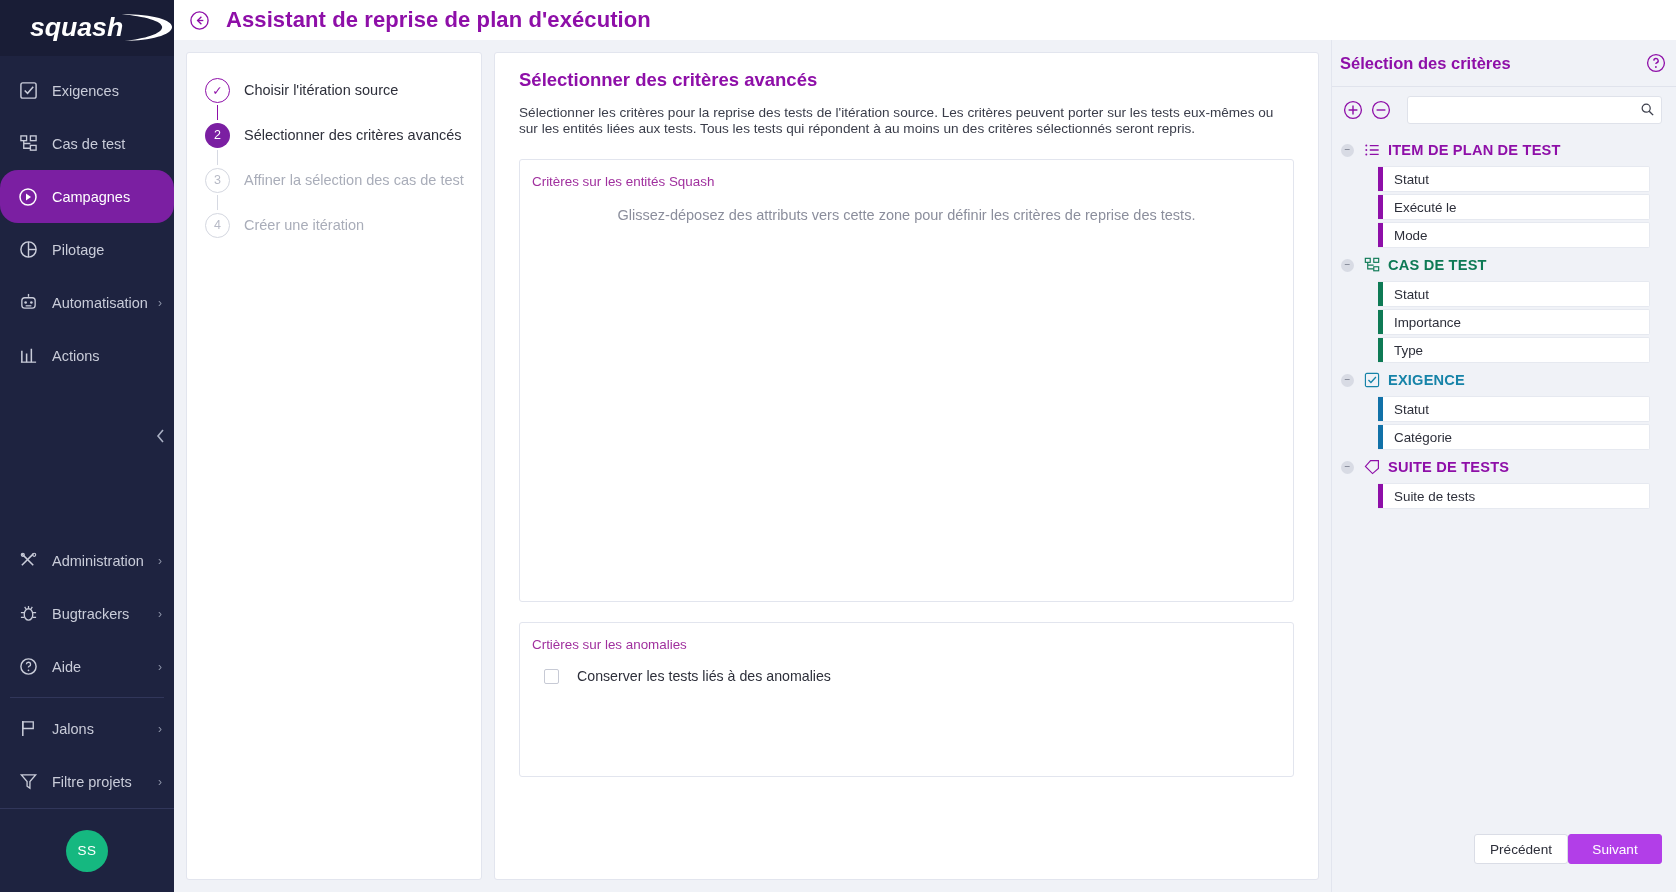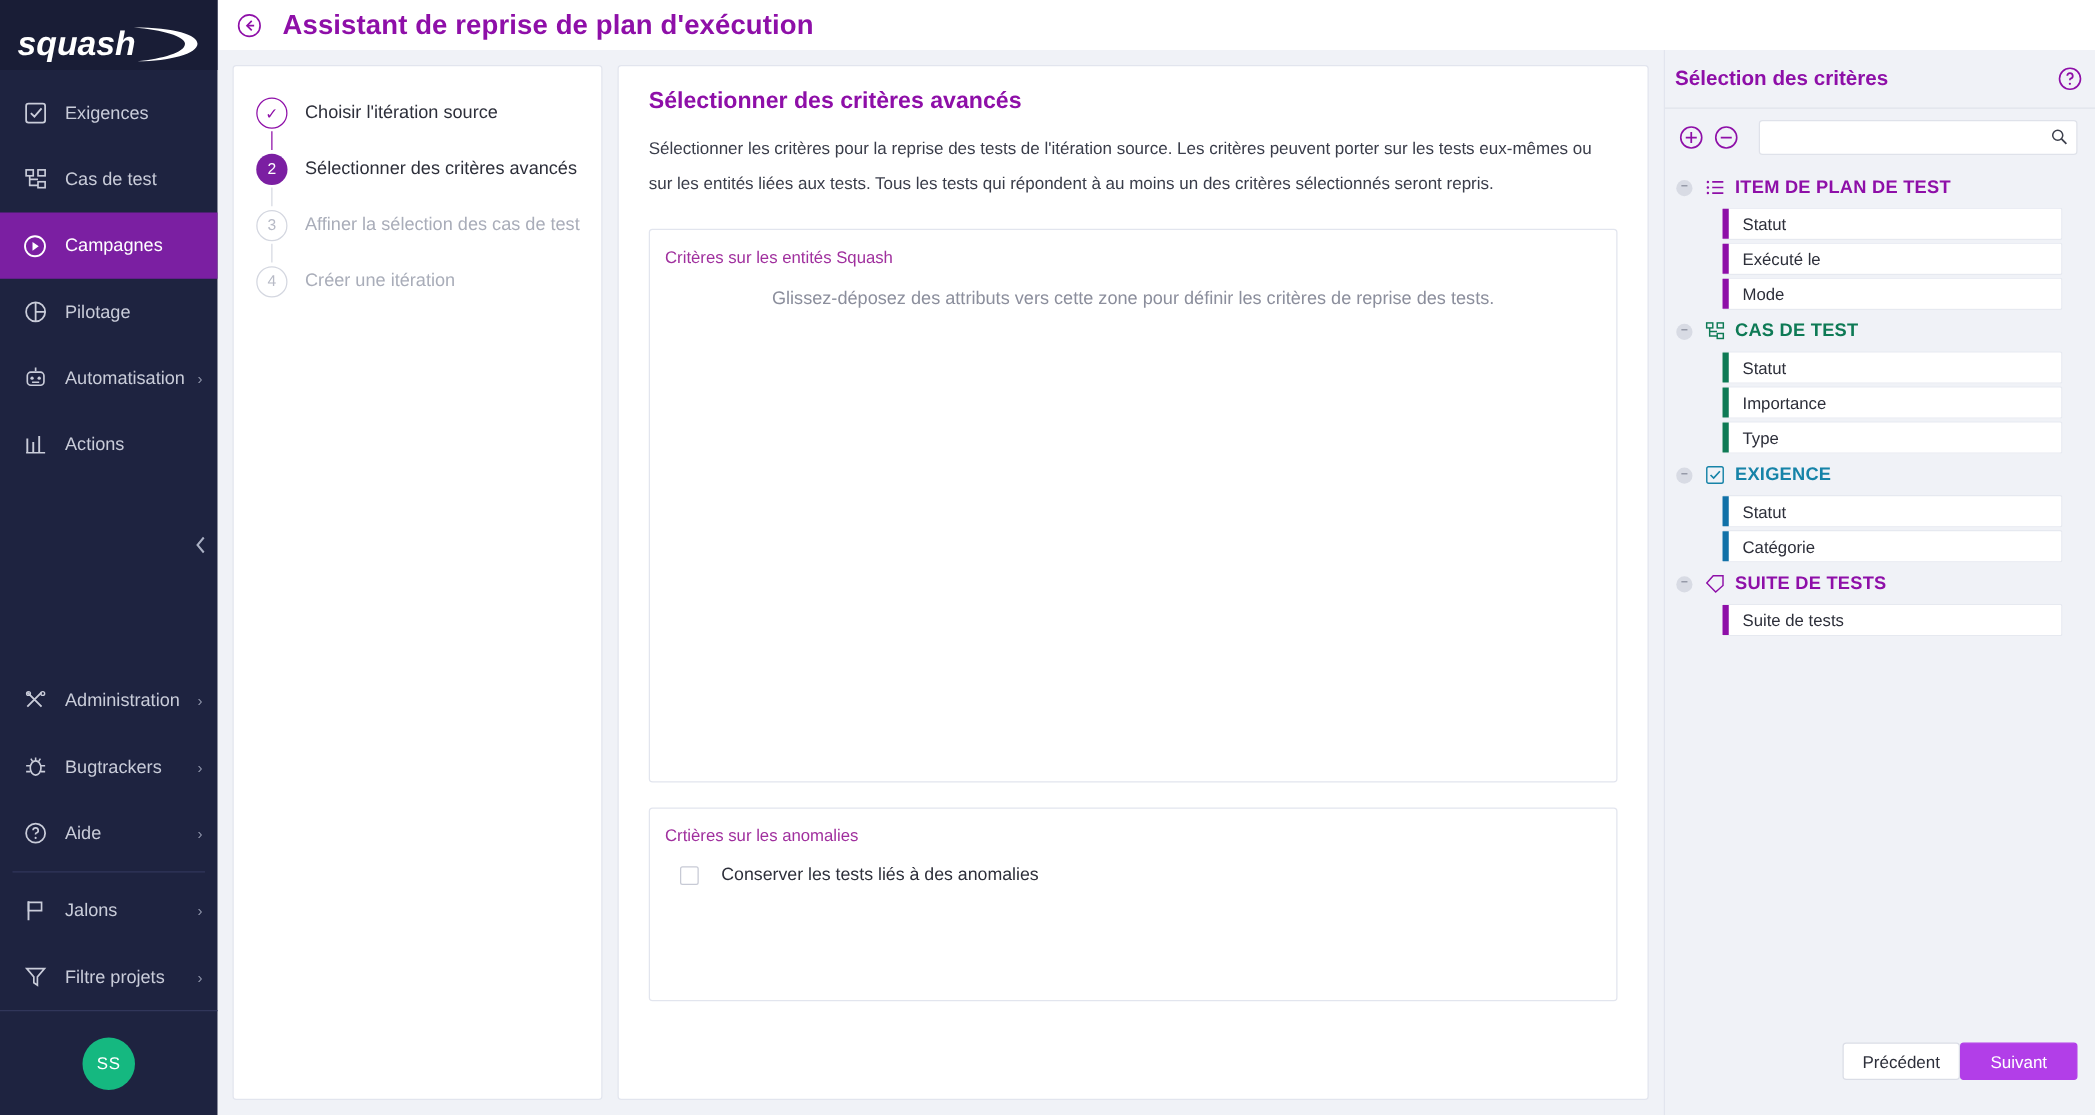--- a/index.html
+++ b/index.html
@@ -12,32 +12,32 @@
   .app { display: flex; width: 1676px; height: 892px; }
 
   
   .sidebar {
     width: 174px; height: 892px;
     background: #1e2340;
     display: flex; flex-direction: column;
     position: relative; flex: 0 0 174px;
   }
   .logo-zone {
-    height: 56px; display: flex; align-items: flex-end;
-    padding-left: 12px; background: #191d36;
+    height: 56px; display: flex; align-items: center;
+    padding-left: 28px; background: #191d36;
   }
   .logo-svg { display: block; }
   .nav-list { padding-top: 8px; }
   .nav-item {
     display: flex; align-items: center;
     height: 53px; padding: 0 12px 0 17px;
     color: #c9ccd9; font-size: 14.5px;
     position: relative; cursor: pointer;
   }
-  .nav-item.active { background: #7b1fa2; color: #fff; }
+  .nav-item.active { background: #7b1fa2; color: #fff; border-radius: 18px; }
   .nav-item .nav-ico {
     width: 22px; height: 22px; flex: 0 0 22px;
     display: flex; align-items: center; justify-content: center;
     margin-right: 13px;
   }
   .nav-item .nav-label { flex: 1 1 auto; white-space: nowrap; }
   .nav-item .nav-chev { font-size: 12px; color: #8d93a8; }
   .nav-item.active .nav-chev { color: #fff; }
   .nav-sep { height: 1px; background: #31365a; margin: 4px 10px; }
   .nav-spacer { flex: 1 1 auto; }
@@ -110,21 +110,21 @@
   }
   .center-card {
     background: #fff; border: 1px solid #e2e5ee; border-radius: 3px;
     flex: 1 1 auto; padding: 16px 0 0 0; display: flex; flex-direction: column;
     min-height: 0;
   }
   .center-head { padding: 0 24px; }
   .center-title { color: #8e0fa8; font-size: 18.5px; font-weight: bold; }
   .center-desc {
     margin-top: 14px; color: #3a3d4a; font-size: 13.6px;
-    line-height: 28px; max-width: 760px;
+    line-height: 16px; max-width: 760px;
   }
   .panel {
     margin: 22px 24px 0 24px; border: 1px solid #e2e5ee; border-radius: 3px;
     background: #fff;
   }
   .panel-title {
     color: #a0309e; font-size: 13.4px; padding: 14px 0 0 12px;
   }
   .dropzone {
     height: 412px; display: flex; justify-content: center;

